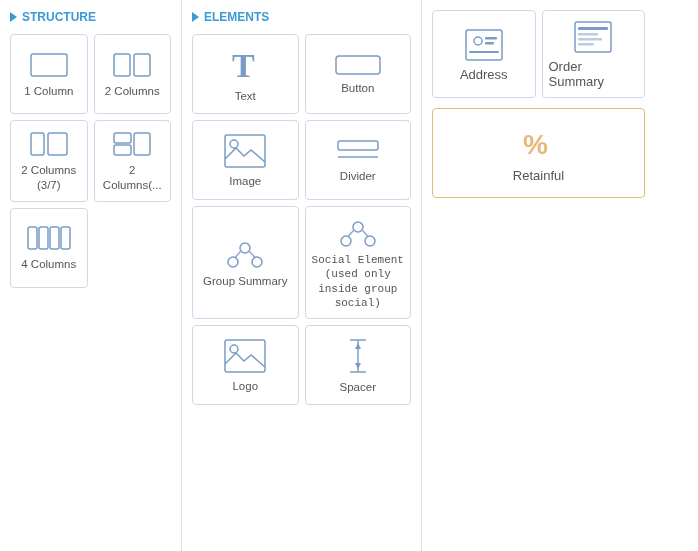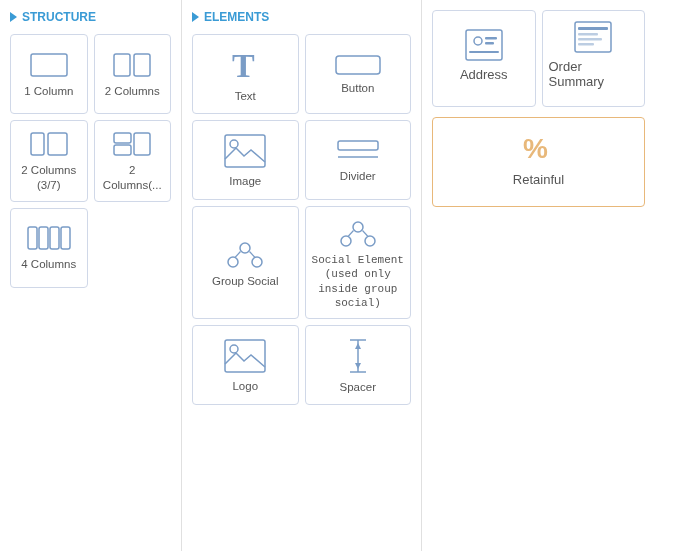--- a/index.html
+++ b/index.html
@@ -87,21 +87,21 @@
     }
 
     
     .store-item-card {
       border: 1px solid #d0d8e8;
       border-radius: 4px;
       display: flex;
       flex-direction: column;
       align-items: center;
       justify-content: center;
-      padding: 10px 6px 17px;
+      padding: 10px 6px 8px;
       cursor: pointer;
       background: #fff;
       gap: 6px;
       min-height: 80px;
       width: 100%;
     }
 
     .store-grid {
       display: grid;
       grid-template-columns: 1fr 1fr;
@@ -231,21 +231,21 @@
     <div class="item-card">
       <div class="icon">
         <svg width="38" height="30" viewBox="0 0 38 30">
           <circle cx="19" cy="10" r="5" fill="none" stroke="#7a9cc6" stroke-width="1.5"></circle>
           <circle cx="7" cy="24" r="5" fill="none" stroke="#7a9cc6" stroke-width="1.5"></circle>
           <circle cx="31" cy="24" r="5" fill="none" stroke="#7a9cc6" stroke-width="1.5"></circle>
           <line x1="14.5" y1="13.5" x2="9" y2="19.5" stroke="#7a9cc6" stroke-width="1.2"></line>
           <line x1="23.5" y1="13.5" x2="29" y2="19.5" stroke="#7a9cc6" stroke-width="1.2"></line>
         </svg>
       </div>
-      <span class="label">Group Social</span>
+      <span class="label">Group Summary</span>
     </div>
 
     <div class="item-card" style="min-height:110px;">
       <div class="icon">
         <svg width="38" height="30" viewBox="0 0 38 30">
           <circle cx="19" cy="10" r="5" fill="none" stroke="#7a9cc6" stroke-width="1.5"></circle>
           <circle cx="7" cy="24" r="5" fill="none" stroke="#7a9cc6" stroke-width="1.5"></circle>
           <circle cx="31" cy="24" r="5" fill="none" stroke="#7a9cc6" stroke-width="1.5"></circle>
           <line x1="14.5" y1="13.5" x2="9" y2="19.5" stroke="#7a9cc6" stroke-width="1.2"></line>
           <line x1="23.5" y1="13.5" x2="29" y2="19.5" stroke="#7a9cc6" stroke-width="1.2"></line>

